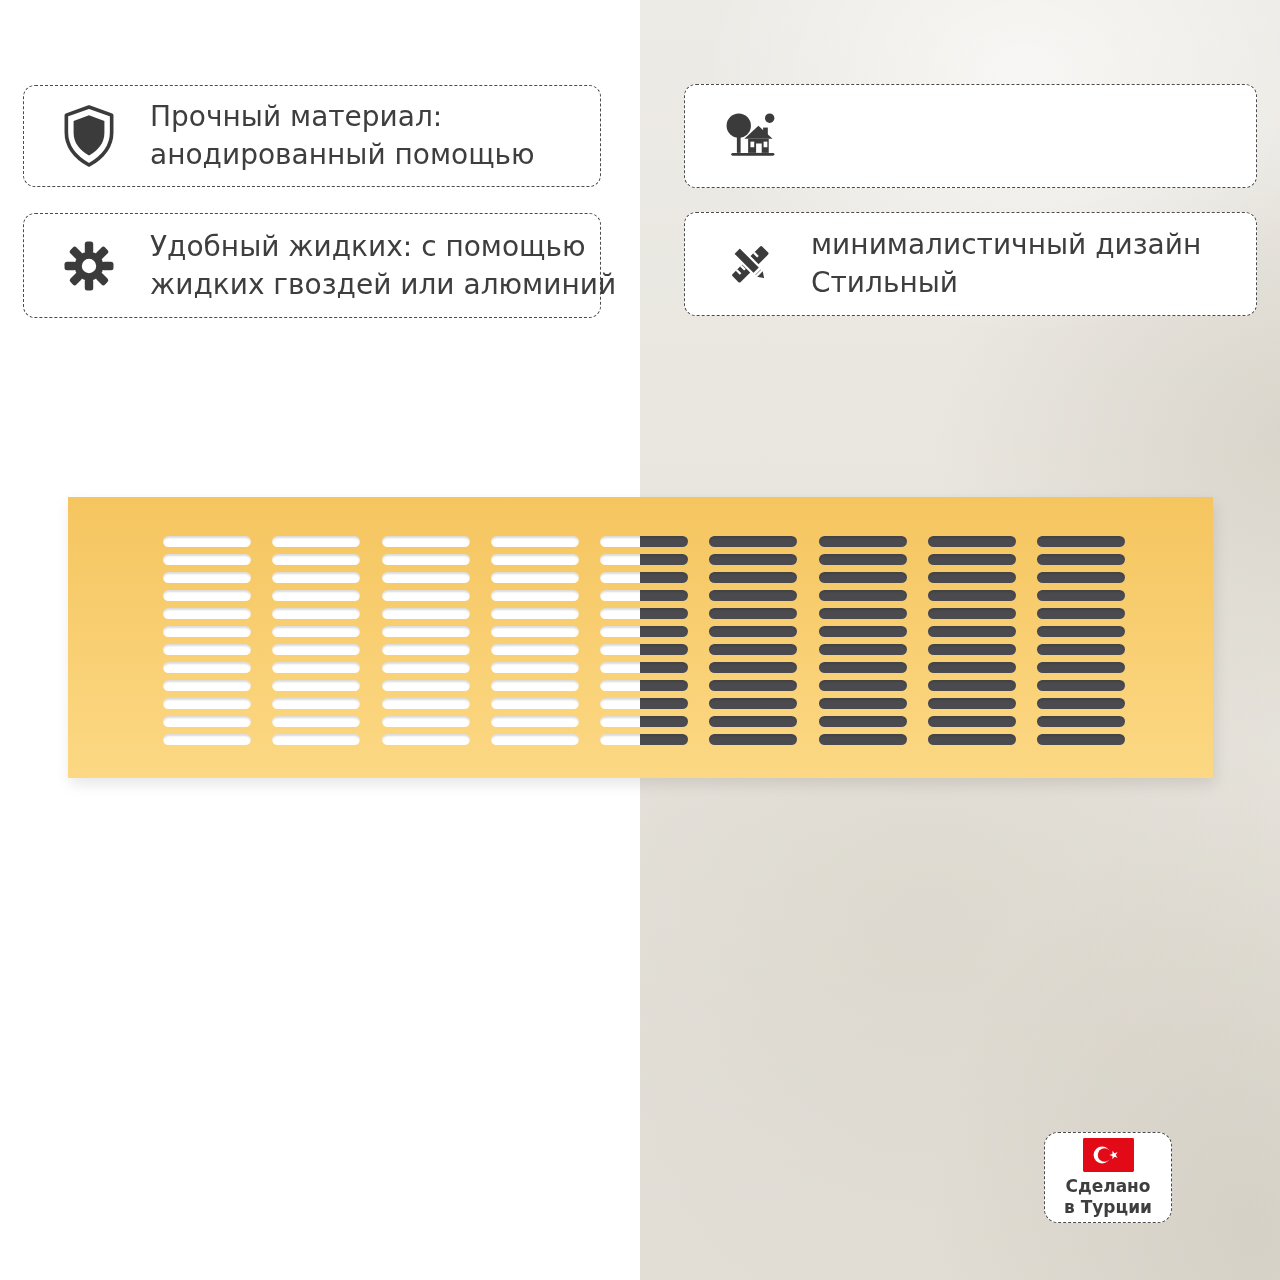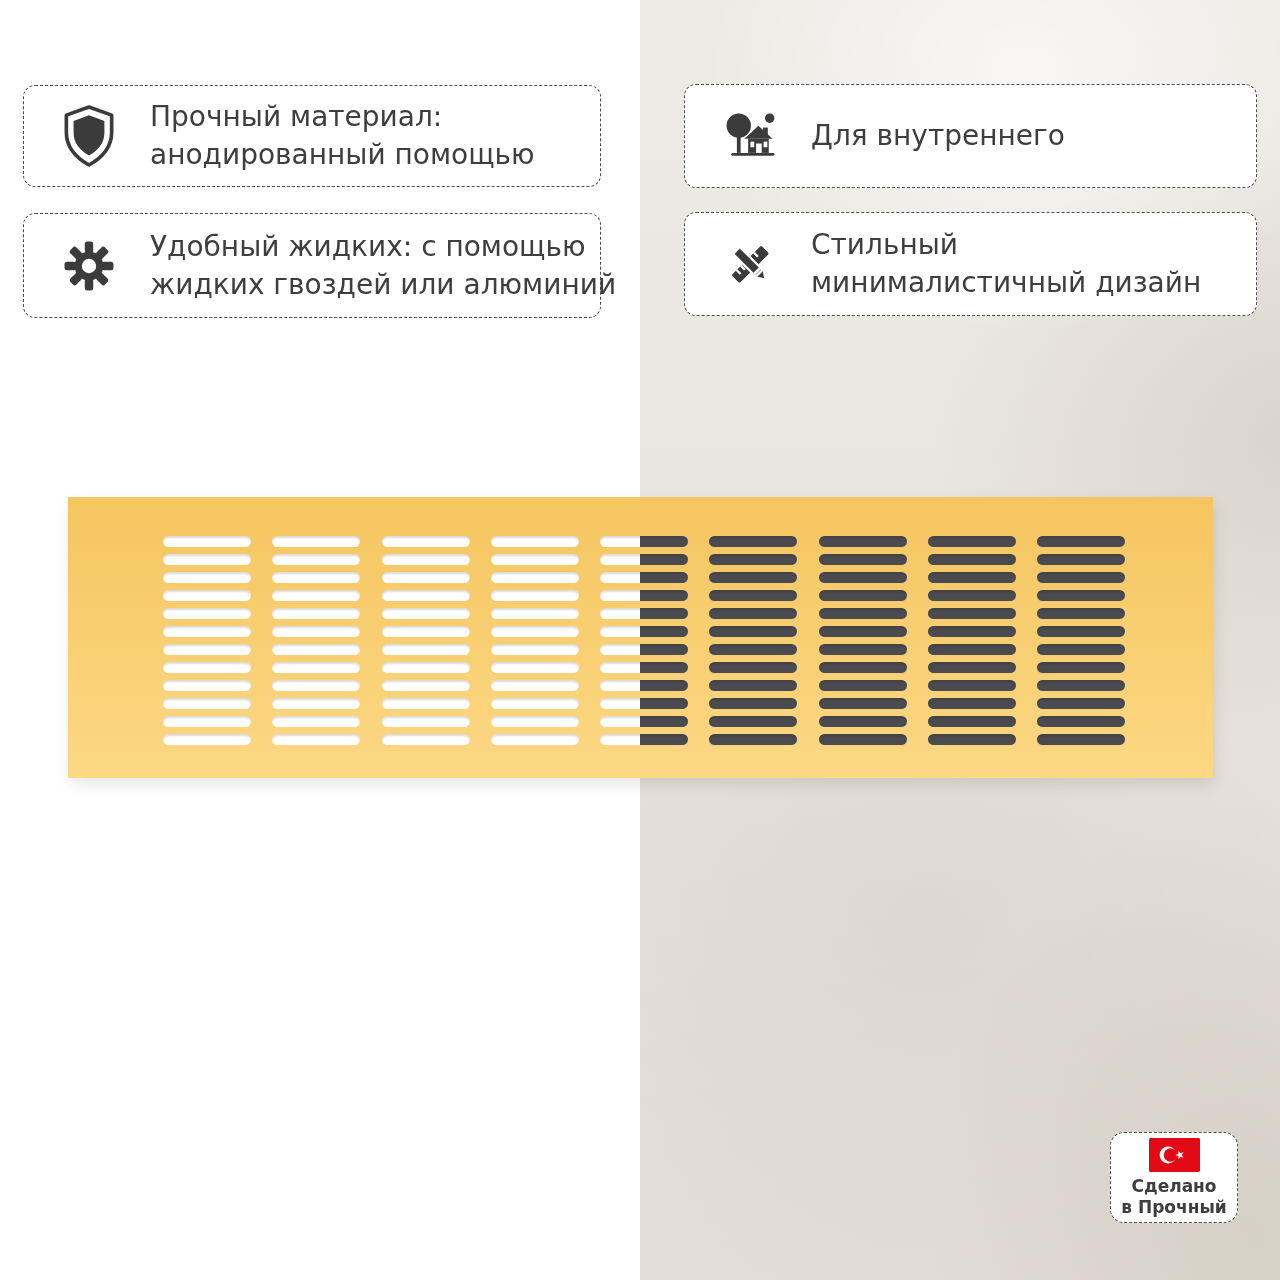--- a/index.html
+++ b/index.html
@@ -39,21 +39,21 @@
     position:absolute;left:68px;top:497px;width:1145px;height:281px;
     box-shadow:2px 6px 14px rgba(0,0,0,0.10);
   }
   .slot-layer{position:absolute;left:0;top:0;width:100%;height:100%;}
   .slot-layer.dark-wrap{clip-path:inset(0 0 0 572px);}
   .slot{
     position:absolute;width:88px;height:11px;border-radius:6px;
     box-shadow:inset 0 2px 2px rgba(40,30,0,0.16);
   }
   .badge{
-    position:absolute;left:1110px;top:1132px;width:128px;height:91px;
+    position:absolute;left:1044px;top:1132px;width:128px;height:91px;
     background:#ffffff;border:1.5px dashed var(--card-border,#4b4b4b);
     border-radius:14px;box-sizing:border-box;
     display:flex;flex-direction:column;align-items:center;justify-content:center;
   }
   .badge .flag{margin-bottom:4px;line-height:0;}
   .badge .b-line{font-size:17px;line-height:21px;font-weight:bold;text-align:center;}
 </style>
 </head>
 <body>
 
@@ -109,21 +109,20 @@
           <path d="M26 35 L41 21 L56 35 Z"></path>
           <rect x="30" y="35" width="22" height="15"></rect>
           <rect x="12" y="50" width="46" height="3" rx="1.5"></rect>
         </g>
         <rect x="38.5" y="40" width="6" height="10" fill="#ffffff"></rect>
         <rect x="32.5" y="38" width="4" height="6" fill="#ffffff"></rect>
         <rect x="46.5" y="38" width="4" height="6" fill="#ffffff"></rect>
       </svg>
     </div>
     <div class="txt">
-      <div>Для внутреннего</div>
     </div>
   </div>
 
   <div class="card card-4">
     <div class="icon-box">
       <svg width="56" height="56" viewBox="0 0 64 64">
         <g transform="rotate(-45 32 32)">
           <rect x="8" y="26" width="48" height="13" rx="2" fill="#3b3b3b"></rect>
           <rect x="15" y="26" width="2.6" height="6.5" fill="#ffffff"></rect>
           <rect x="22" y="26" width="2.6" height="6.5" fill="#ffffff"></rect>
@@ -132,22 +131,22 @@
           <rect x="43" y="26" width="2.6" height="6.5" fill="#ffffff"></rect>
         </g>
         <g transform="rotate(45 32 32)">
           <rect x="10" y="26.5" width="37" height="11" rx="1.5" fill="#3b3b3b" stroke="#ffffff" stroke-width="2.5"></rect>
           <path d="M47 25.2 L57 32 L47 38.8 Z" fill="#3b3b3b" stroke="#ffffff" stroke-width="2.5" stroke-linejoin="round"></path>
           <rect x="42" y="27" width="3" height="10" fill="#ffffff"></rect>
         </g>
       </svg>
     </div>
     <div class="txt">
+      <div>минималистичный дизайн</div>
       <div>Стильный</div>
-      <div>минималистичный дизайн</div>
     </div>
   </div>
 
   <div class="plate" style="background: linear-gradient(rgb(245, 197, 95) 0%, rgb(252, 216, 132) 100%);">
     <div class="slot-layer">
         <div class="slot" style="left: 95px; top: 39px; background: rgb(255, 255, 255);"></div>
         <div class="slot" style="left: 95px; top: 57px; background: rgb(255, 255, 255);"></div>
         <div class="slot" style="left: 95px; top: 75px; background: rgb(255, 255, 255);"></div>
         <div class="slot" style="left: 95px; top: 93px; background: rgb(255, 255, 255);"></div>
         <div class="slot" style="left: 95px; top: 111px; background: rgb(255, 255, 255);"></div>
@@ -370,16 +369,16 @@
   <div class="badge">
     <div class="flag">
       <svg width="51" height="34" viewBox="0 0 36 24">
         <rect width="36" height="24" rx="1" fill="#e30a17"></rect>
         <circle cx="13.5" cy="12" r="6" fill="#ffffff"></circle>
         <circle cx="15.2" cy="12" r="4.8" fill="#e30a17"></circle>
         <path d="M18.6 12 L20.76 11.25 L20.81 8.96 L22.2 10.78 L24.39 10.12 L23.08 12 L24.39 13.88 L22.2 13.22 L20.81 15.04 L20.76 12.75 Z" fill="#ffffff"></path>
       </svg>
     </div>
     <div class="b-line">Сделано</div>
-    <div class="b-line">в Прочный</div>
+    <div class="b-line">в Турции</div>
   </div>
 
 </div>
 
 </body></html>

